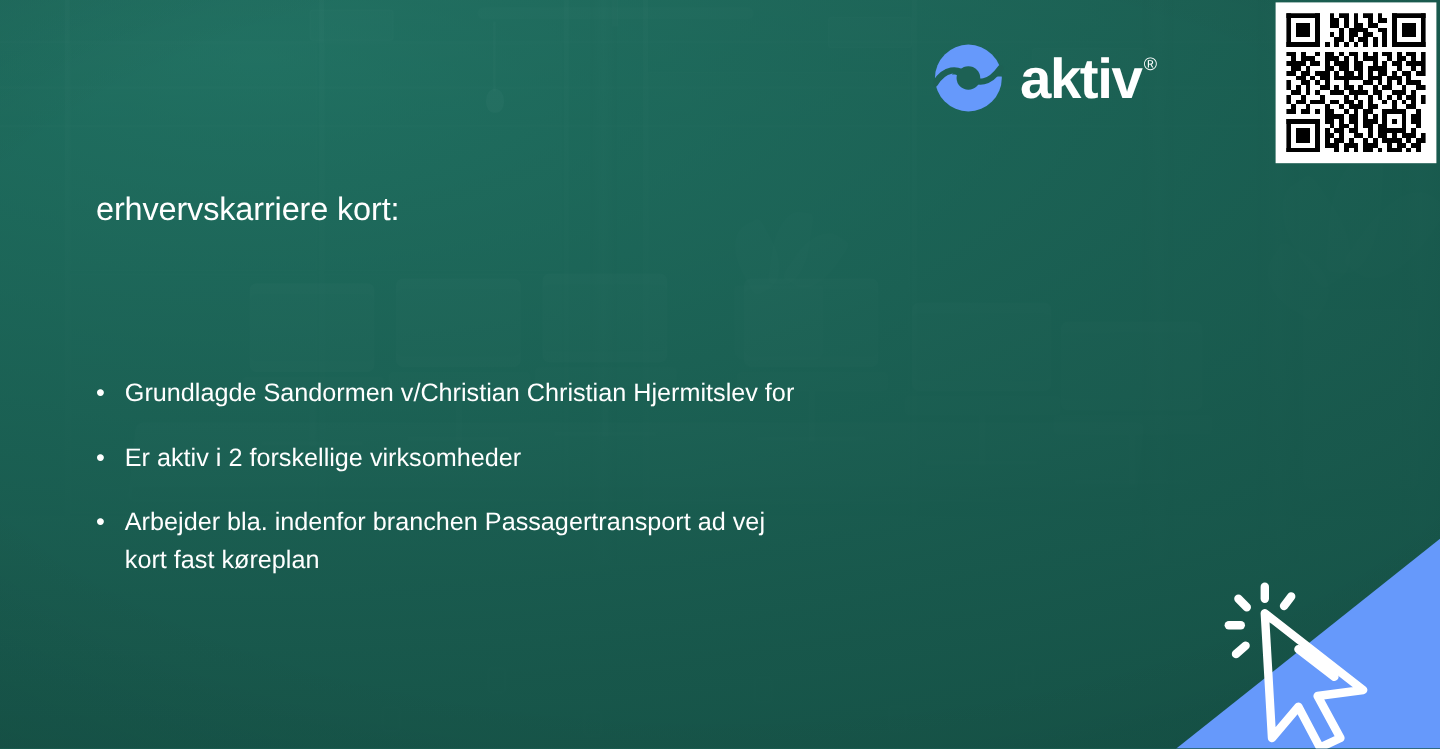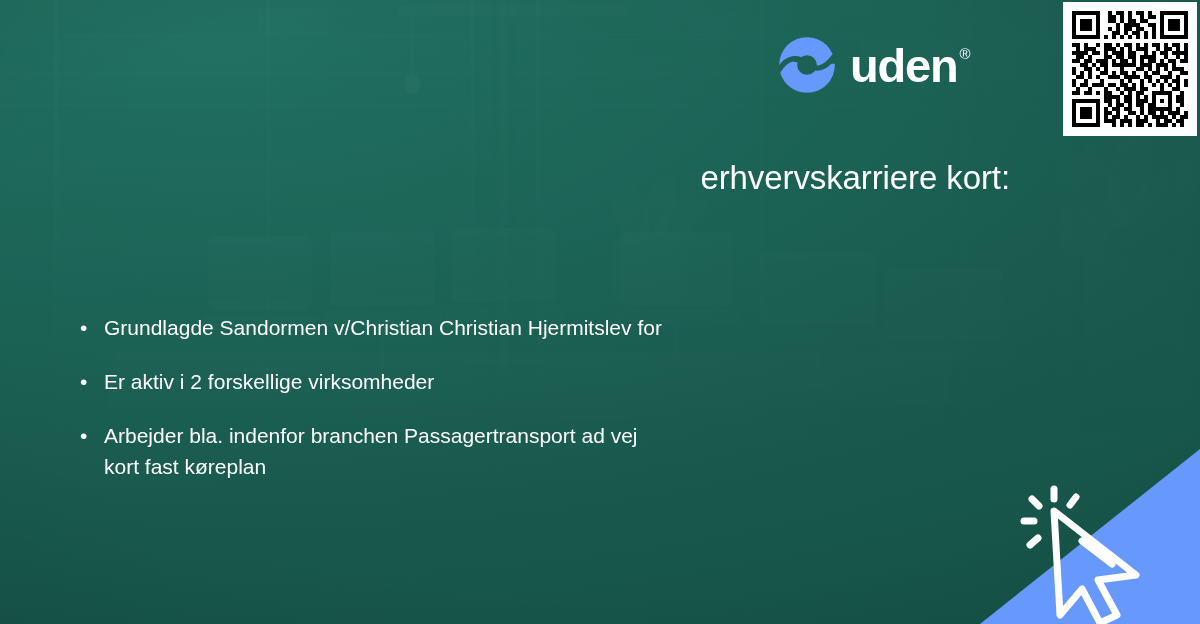--- a/index.html
+++ b/index.html
@@ -183,24 +183,23 @@
     position:absolute; left:80px; top:152px;
     width:930px;
     color:#ffffff;
   }
   .heading .l1{
     font-size:40px; font-weight:bold; line-height:1.18;
     letter-spacing:-.2px;
     white-space:nowrap;
   }
   .heading .l2{
-    font-size:33px; font-weight:normal; line-height:1.35;
+    font-size:27px; font-weight:normal; line-height:1.35;
     letter-spacing:-.1px;
     margin-top:4px;
-    text-align:right;
   }
 
   .bullets{
     position:absolute; left:80px; top:312px; width:930px;
     color:#fff;
   }
   .bullet{
     display:flex;
     font-size:21px;
     line-height:1.48;
@@ -341,21 +340,21 @@
       </defs>
       <g clip-path="url(#cp)">
         <circle cx="50" cy="50" r="48" fill="#6699fb"></circle>
       </g>
       <circle cx="50" cy="50" r="48" fill="none" stroke="none"></circle>
 
       <path d="M2,58 C16,36 34,34 50,48 C64,60 80,58 96,36" fill="none" stroke="#1d6154" stroke-width="9" stroke-linecap="round"></path>
       <circle cx="50" cy="50" r="17" fill="#1d6154"></circle>
     </svg>
     <div class="logo-word">
-      <span>uden</span>
+      <span>aktiv</span>
       <span class="reg">®</span>
     </div>
   </div>
 
   <div class="qr-wrap">
     <svg class="qr" viewBox="0 0 29 29" shape-rendering="crispEdges">
       <rect width="29" height="29" fill="#fff"></rect>
       <g fill="#000">
 
         <rect x="0" y="0" width="7" height="1"></rect>

